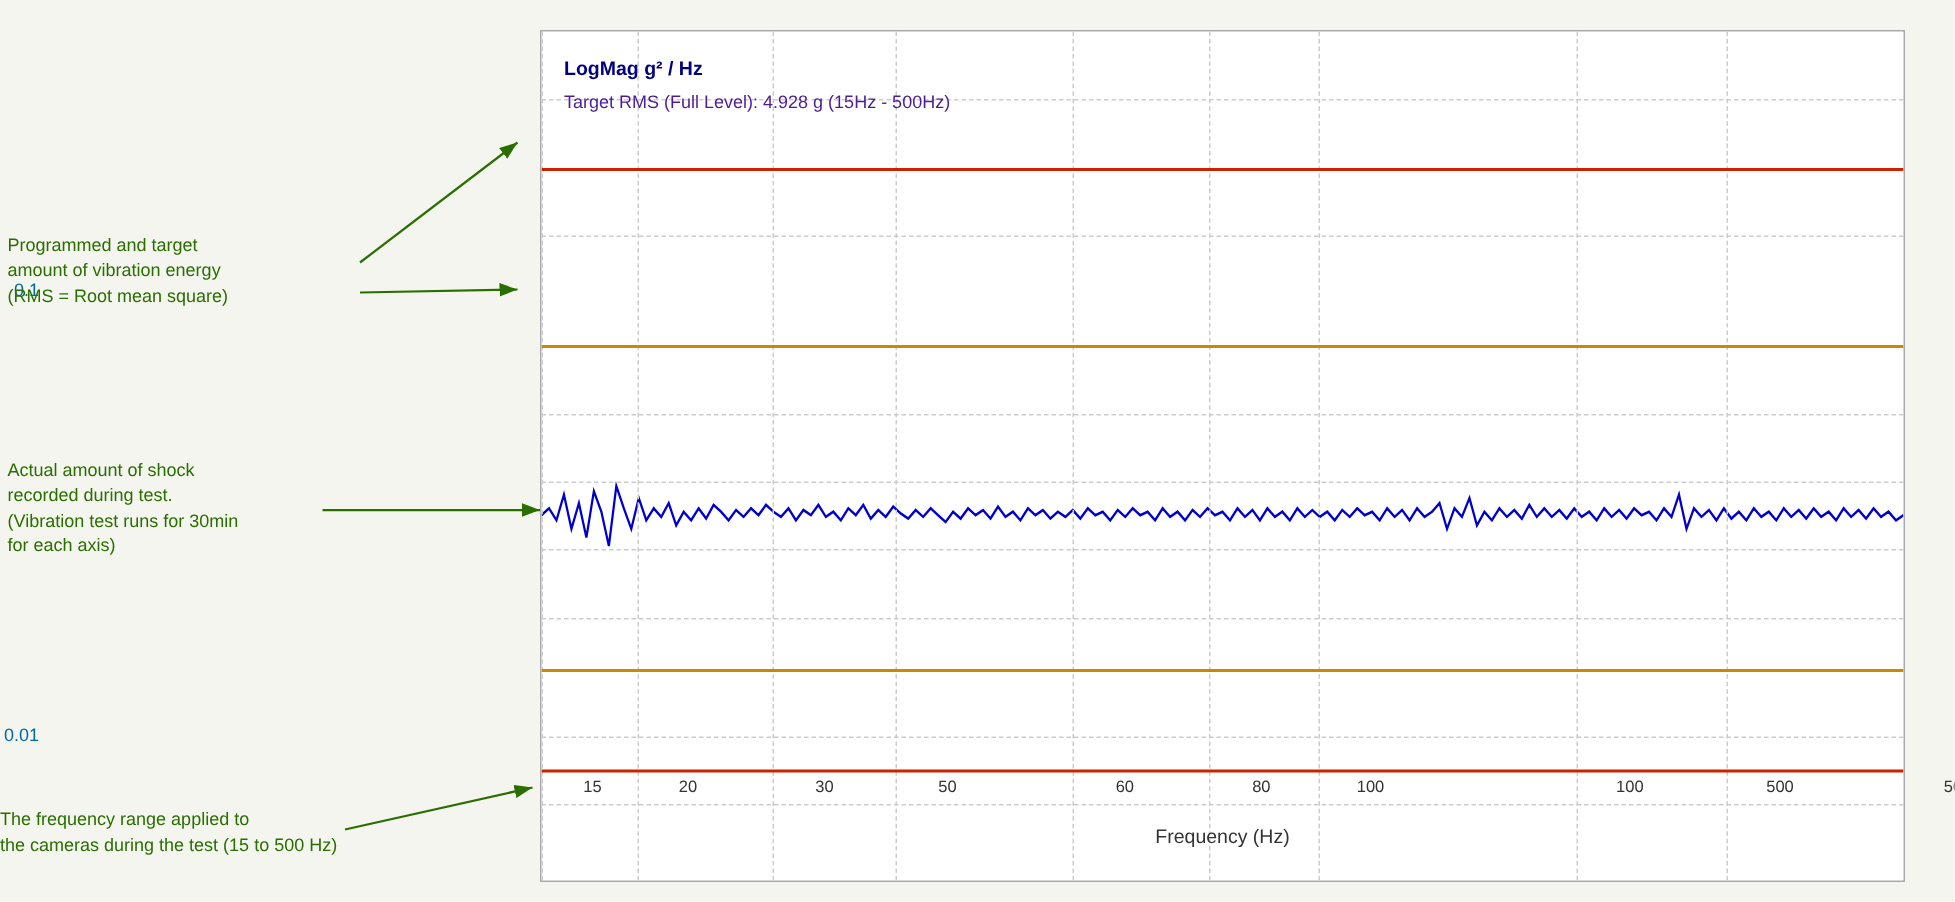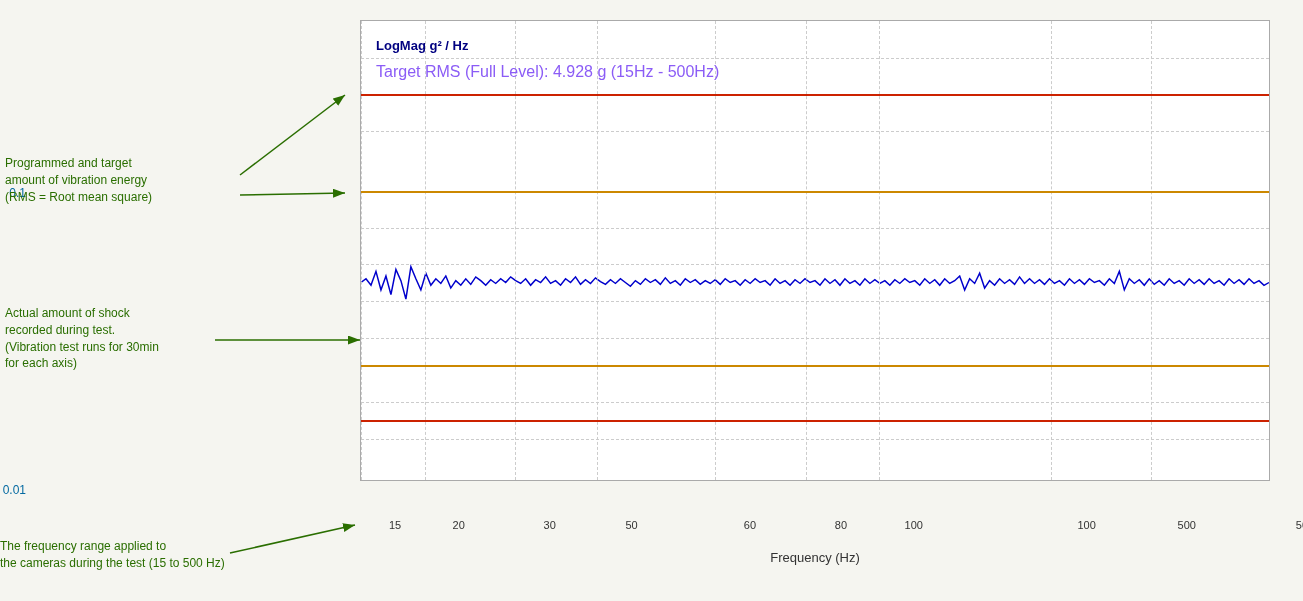--- a/index.html
+++ b/index.html
@@ -26,21 +26,21 @@
       top: 10px;
       width: 950px;
       height: 550px;
     }
 
     .chart-inner {
       position: absolute;
       left: 30px;
       top: 10px;
       width: 910px;
-      height: 461px;
+      height: 568px;
       background: white;
       border: 1px solid #aaa;
       overflow: hidden;
     }
 
     
     .grid-line-h {
       position: absolute;
       left: 0;
       width: 100%;
@@ -205,21 +205,21 @@
       <svg width="100%" height="100%" viewBox="0 0 910 495" preserveAspectRatio="none">
 
         <polyline fill="none" stroke="#0000cc" stroke-width="1.5" points="
             0,282 5,278 10,285 15,270 20,290 25,275 30,295 35,268 40,280 45,300 50,265 55,278 60,290 65,272 70,285 75,278 80,283 85,275 90,288 95,280 100,285 105,278 110,284 115,276 120,280 125,285 130,279 135,283 140,278 145,282 150,276 155,280 160,283 165,278 170,285 175,279 180,282 185,276 190,283 195,280 200,285 205,278 210,282 215,276 220,284 225,279 230,283 235,277 240,281 245,284 250,279 255,283 260,278 265,282 270,286 275,280 280,284 285,278 290,282 295,279 300,284 305,277 310,283 315,280 320,285 325,278 330,282 335,279 340,284 345,280 350,283 355,279 360,284 365,278 370,282 375,280 380,285 385,279 390,283 395,278 400,282 405,280 410,285 415,278 420,283 425,280 430,285 435,279 440,283 445,278 450,282 455,280 460,285 465,278 470,283 475,279 480,285 485,278 490,283 495,280 500,285 505,278 510,283 515,279 520,283 525,280 530,285 535,279 540,283 545,278 550,282 555,280 560,285 565,278 570,283 575,279 580,285 585,278 590,283 595,280 600,275 605,290 610,278 615,283 620,272 625,288 630,280 635,285 640,278 645,283 650,279 655,284 660,276 665,283 670,278 675,283 680,279 685,284 690,278 695,283 700,280 705,285 710,278 715,283 720,279 725,284 730,278 735,282 740,280 745,285 750,278 755,283 760,270 765,290 770,278 775,283 780,279 785,285 790,278 795,284 800,280 805,285 810,278 815,283 820,280 825,285 830,278 835,283 840,279 845,284 850,278 855,283 860,280 865,285 870,278 875,283 880,279 885,284 890,278 895,283 900,280 905,285 910,282
           "></polyline>
       </svg>
 
       
       <div class="chart-legend">
         <div style="color: #000080; font-weight: bold; font-size: 13px;">LogMag g² / Hz</div>
-        <div style="color: #8b5cf6; font-size: 16px; margin-top:2px;">Target RMS (Full Level): 4.928 g (15Hz - 500Hz)</div>
+        <div style="color: #4c1d95; font-size: 12px; margin-top:2px;">Target RMS (Full Level): 4.928 g (15Hz - 500Hz)</div>
       </div>
 
     </div>
 
     <div class="x-axis">
       <span class="x-label" style="left: 0%;">15</span>
       <span class="x-label" style="left: 7%;">20</span>
       <span class="x-label" style="left: 17%;">30</span>
       <span class="x-label" style="left: 26%;">50</span>
       <span class="x-label" style="left: 39%;">60</span>

